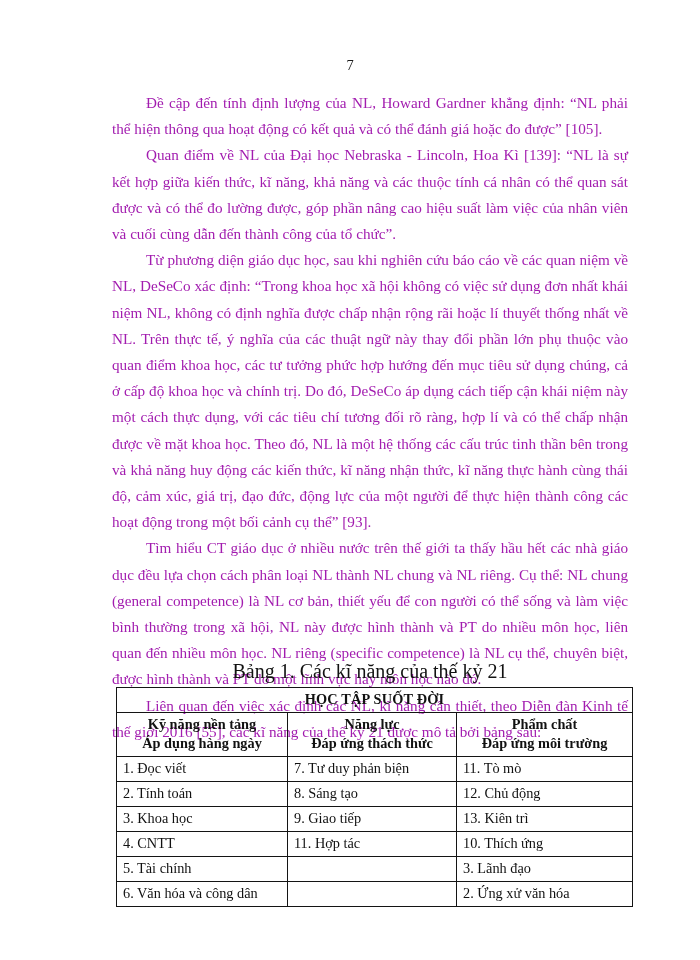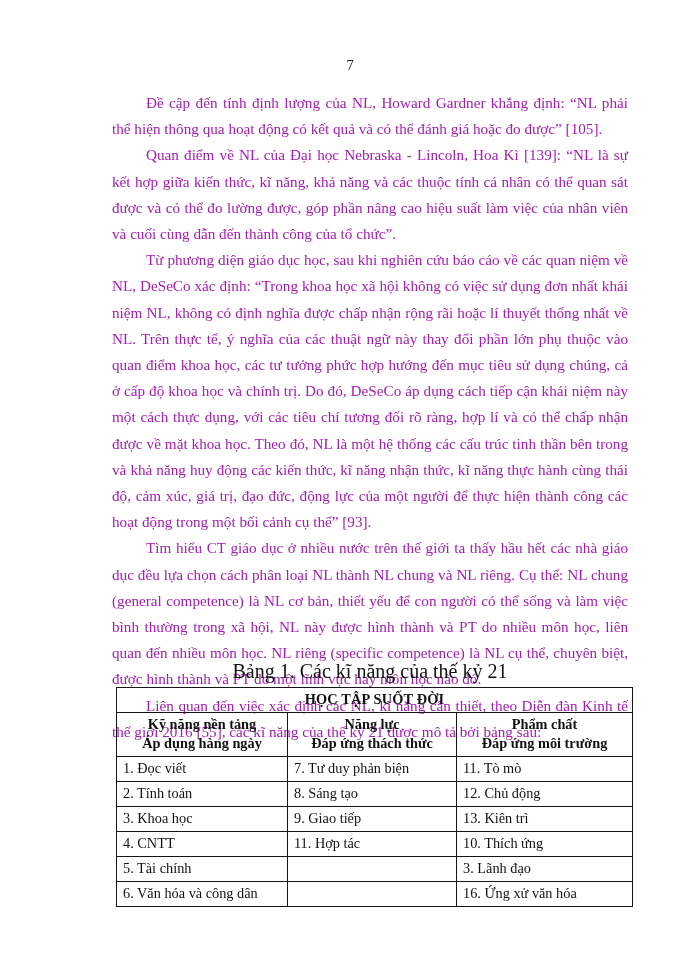--- a/index.html
+++ b/index.html
@@ -161,18 +161,18 @@
         <td class="data-cell">10. Thích ứng</td>
       </tr>
       <tr>
         <td class="data-cell">5. Tài chính</td>
         <td class="data-cell"></td>
         <td class="data-cell">3. Lãnh đạo</td>
       </tr>
       <tr>
         <td class="data-cell">6. Văn hóa và công dân</td>
         <td class="data-cell"></td>
-        <td class="data-cell">16. Ứng xử văn hóa</td>
+        <td class="data-cell">2. Ứng xử văn hóa</td>
       </tr>
     </tbody>
   </table>
 
 </div>
 
 </body></html>

